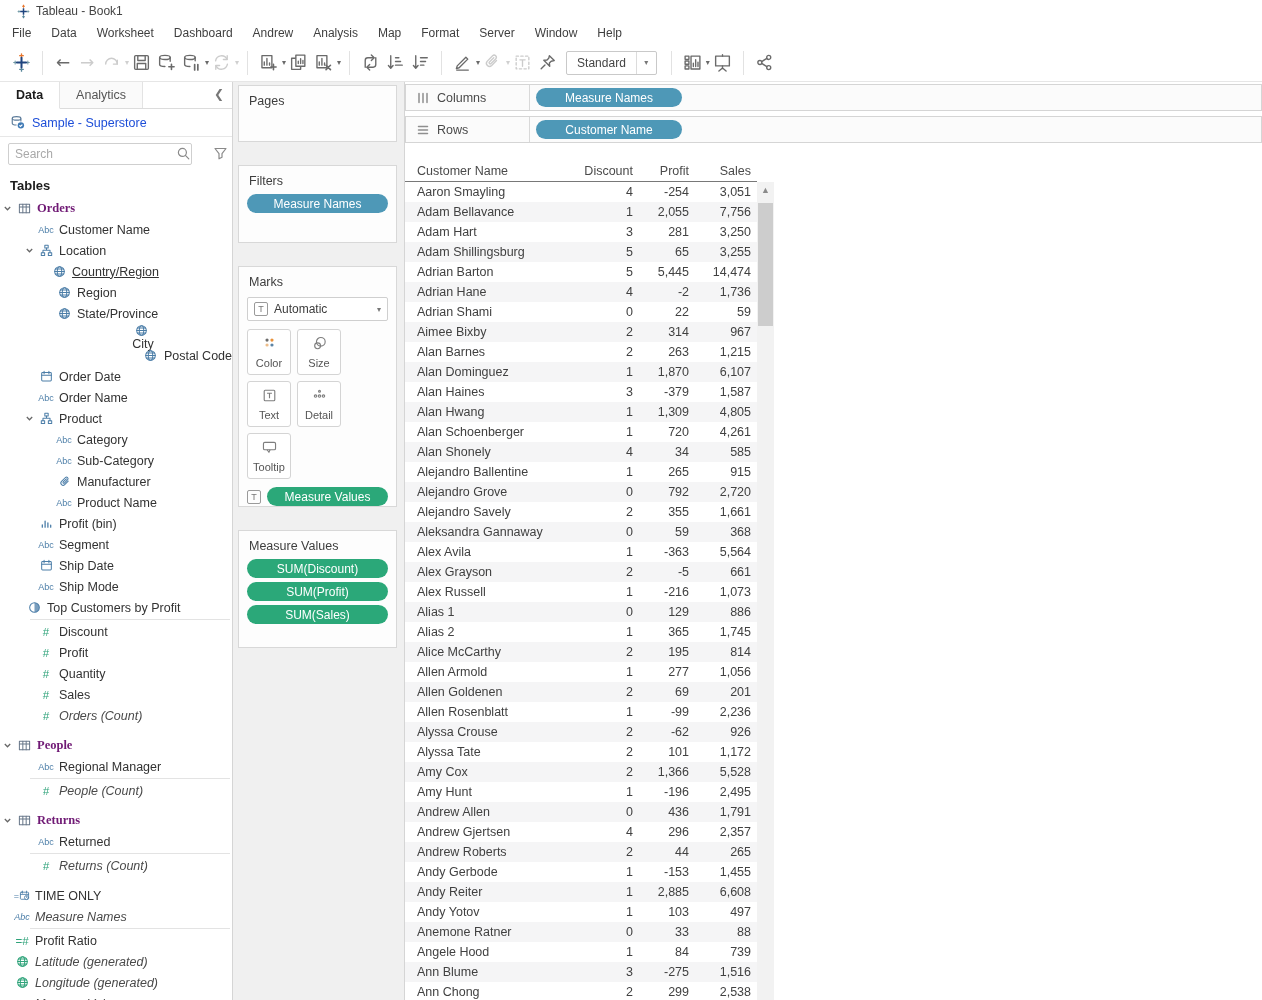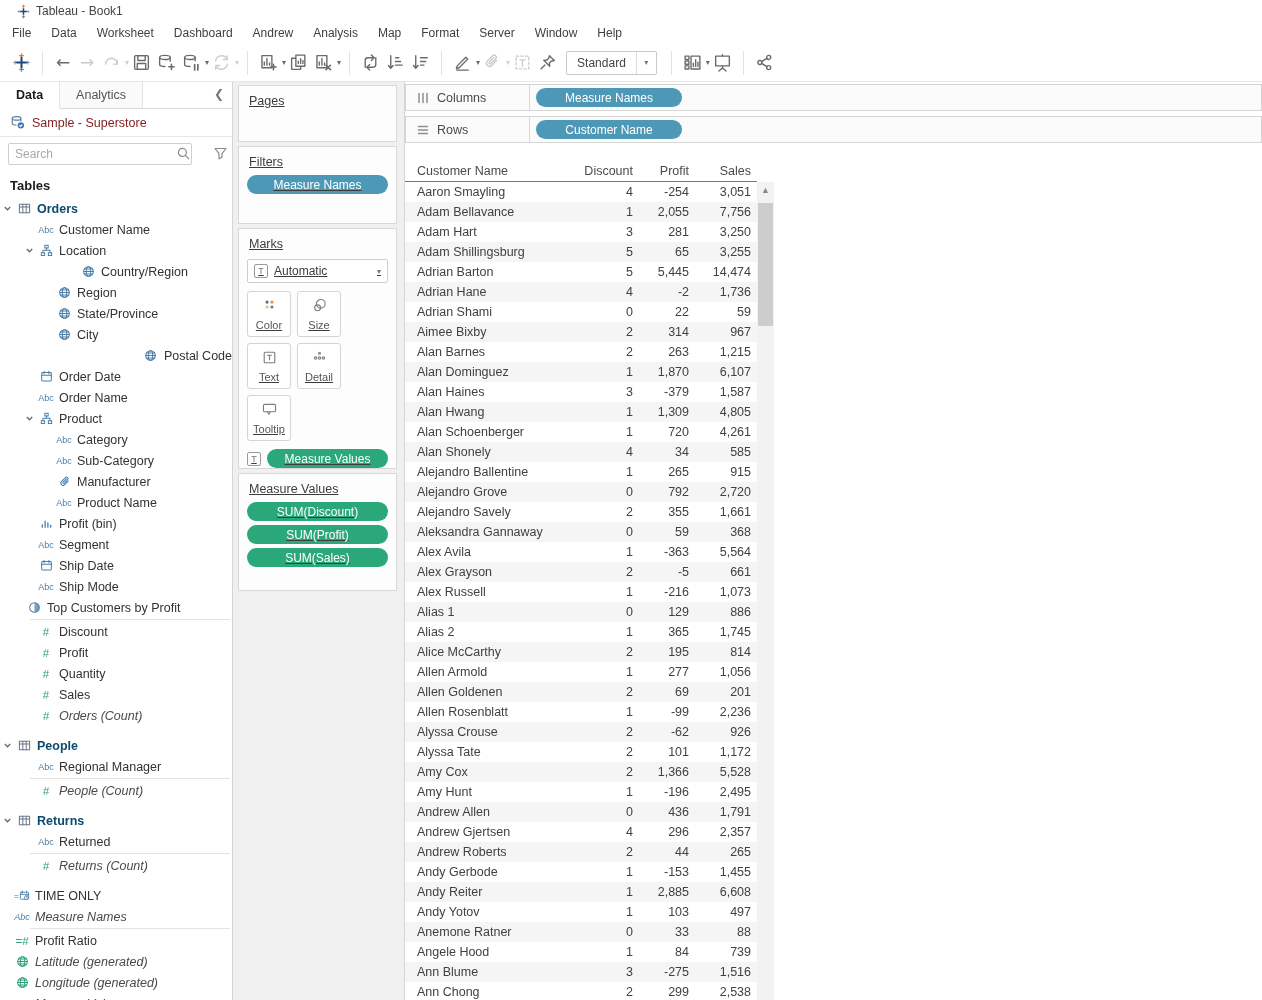--- a/index.html
+++ b/index.html
@@ -45,50 +45,50 @@
     display:flex; flex-direction:column; overflow:hidden; }
   .panel-tabs { height:27px; display:flex; border-bottom:1px solid #dcdcdc; position:relative; flex:0 0 auto; }
   .ptab { display:flex; align-items:center; padding:0 16px; font-size:12.5px; color:#555;
     border-right:1px solid #e3e3e3; background:#fafafa; }
   .ptab.active { background:#fff; color:#1c1c1c; font-weight:bold;
     border-bottom:1px solid #fff; margin-bottom:-1px; }
   .panel-collapse { position:absolute; right:8px; top:5px; color:#777; font-size:12px; }
   .conn-row { height:28px; display:flex; align-items:center; padding-left:10px;
     border-bottom:1px solid #e7e7e7; flex:0 0 auto; }
   .conn-row svg { width:15px; height:15px; margin-right:7px; stroke:#5a7a99; fill:none; stroke-width:1.2; }
-  .conn-label { font-size:12.5px; color:#7f1d1d; }
+  .conn-label { font-size:12.5px; color:#1d4ed8; }
   .search-row { height:33px; display:flex; align-items:center; padding:0 8px; gap:21px; flex:0 0 auto; }
   .search-box { flex:0 0 152px; height:22px; border:1px solid #cfcfcf; border-radius:2px;
     display:flex; align-items:center; background:#fff; }
   .search-box input { border:0; outline:0; flex:1; height:18px; padding:0 6px;
     font-size:12px; color:#333; font-family:inherit; min-width:0; }
   .search-box input::placeholder { color:#a9a9a9; }
   .mini-icon { width:15px; height:15px; display:inline-flex; color:#8a8a8a; flex:0 0 auto; }
   .mini-icon svg { width:15px; height:15px; stroke:currentColor; fill:none; stroke-width:1.2;
     stroke-linecap:round; stroke-linejoin:round; }
   .tables-title { padding:8px 0 5px 10px; font-size:13px; font-weight:bold; color:#1d1d1d; flex:0 0 auto; }
   .tree { flex:1; overflow:hidden; }
   .tree-row { height:21px; display:flex; align-items:center; font-size:12.5px; color:#323232; cursor:default; }
-  .tree-row.bold { font-weight:bold; color:#0c4a6e; }
+  .tree-row.bold { font-weight:bold; color:#701a75;font-family:Liberation Serif, serif; }
   .tree-row.italic { font-style:italic; color:#4a4a4a; }
   .tree-sep { border-top:1px solid #e3e3e3; margin:1px 2px 1px 30px; }
   .tree-gap { height:9px; }
   .tw-chev { width:14px; display:inline-flex; justify-content:center; color:#666; flex:0 0 auto; }
   .tw-chev svg { width:9px; height:9px; stroke:currentColor; fill:none; stroke-width:1.4; }
   .tw-icon { width:20px; display:inline-flex; justify-content:center; align-items:center; flex:0 0 auto; margin-right:3px; }
   .tw-icon svg { width:13px; height:13px; stroke:currentColor; fill:none; stroke-width:1.1;
     stroke-linecap:round; stroke-linejoin:round; }
   .tw-icon .abc { font-size:9px; color:currentColor; letter-spacing:0; }
   .tw-icon .hash { font-size:11.5px; color:currentColor; font-weight:400; }
   .c-blue { color:#4c7ea8; } .c-green { color:#2fa37a; } .c-gray { color:#69788a; }
 
   
   .cards-panel { width:171px; flex:0 0 auto; background:#f0f0f0; padding:3px 7px 0 5px;
     display:flex; flex-direction:column; overflow:hidden; }
-  .card { background:#fdfdfd; border:1px solid #d8d8d8; margin-bottom:4px; flex:0 0 auto;text-decoration:underline; }
+  .card { background:#fdfdfd; border:1px solid #d8d8d8; margin-bottom:23px; flex:0 0 auto; }
   .card-title { font-size:12.5px; color:#3d3d3d; padding:8px 10px 4px; }
   .card.pages { height:57px; }
   .card.filters { height:78px; }
   .card.mvalues { height:118px; }
   .pill { height:19px; border-radius:10px; color:#fff; font-size:12px;
     display:flex; align-items:center; justify-content:center; padding:0 10px;
     white-space:nowrap; overflow:hidden; }
   .pill.blue { background:var(--pill-blue,#4e98b7); }
   .pill.green { background:var(--pill-green,#2ba879); }
   .card-pills { padding:2px 8px; display:flex; flex-direction:column; gap:4px; }
@@ -423,21 +423,21 @@
             <span class="tw-icon c-blue">
               <svg viewBox="0 0 14 14">
                 <rect x="5.2" y="1.4" width="3.6" height="3"></rect>
                 <rect x="1.4" y="9.4" width="3.6" height="3"></rect>
                 <rect x="9" y="9.4" width="3.6" height="3"></rect>
                 <path d="M7 4.4v2.4M3.2 9.4V6.8h7.6v2.6"></path>
               </svg>
             </span>
             <span>Location</span>
           </div>
-          <div class="tree-row" style="padding-left: 78px;">
+          <div class="tree-row" style="padding-left: 49px; text-decoration: underline;">
             <span class="tw-icon c-blue">
               <svg viewBox="0 0 14 14">
                 <circle cx="7" cy="7" r="5.2"></circle>
                 <ellipse cx="7" cy="7" rx="2.4" ry="5.2"></ellipse>
                 <path d="M1.8 7h10.4M2.6 4.4h8.8M2.6 9.6h8.8"></path>
               </svg>
             </span>
             <span>Country/Region</span>
           </div>
           <div class="tree-row" style="padding-left: 54px;">
@@ -453,21 +453,21 @@
           <div class="tree-row" style="padding-left: 54px;">
             <span class="tw-icon c-blue">
               <svg viewBox="0 0 14 14">
                 <circle cx="7" cy="7" r="5.2"></circle>
                 <ellipse cx="7" cy="7" rx="2.4" ry="5.2"></ellipse>
                 <path d="M1.8 7h10.4M2.6 4.4h8.8M2.6 9.6h8.8"></path>
               </svg>
             </span>
             <span>State/Province</span>
           </div>
-          <div class="tree-row" style="padding-left: 54px;">
+          <div class="tree-row" style="padding-left: 54px; flex-direction: column;">
             <span class="tw-icon c-blue">
               <svg viewBox="0 0 14 14">
                 <circle cx="7" cy="7" r="5.2"></circle>
                 <ellipse cx="7" cy="7" rx="2.4" ry="5.2"></ellipse>
                 <path d="M1.8 7h10.4M2.6 4.4h8.8M2.6 9.6h8.8"></path>
               </svg>
             </span>
             <span>City</span>
           </div>
           <div class="tree-row" style="padding-left: 54px; justify-content: flex-end;">

